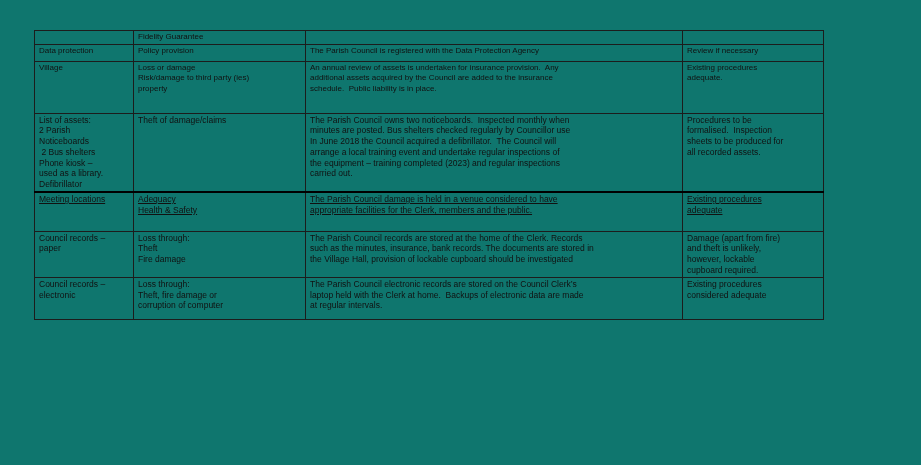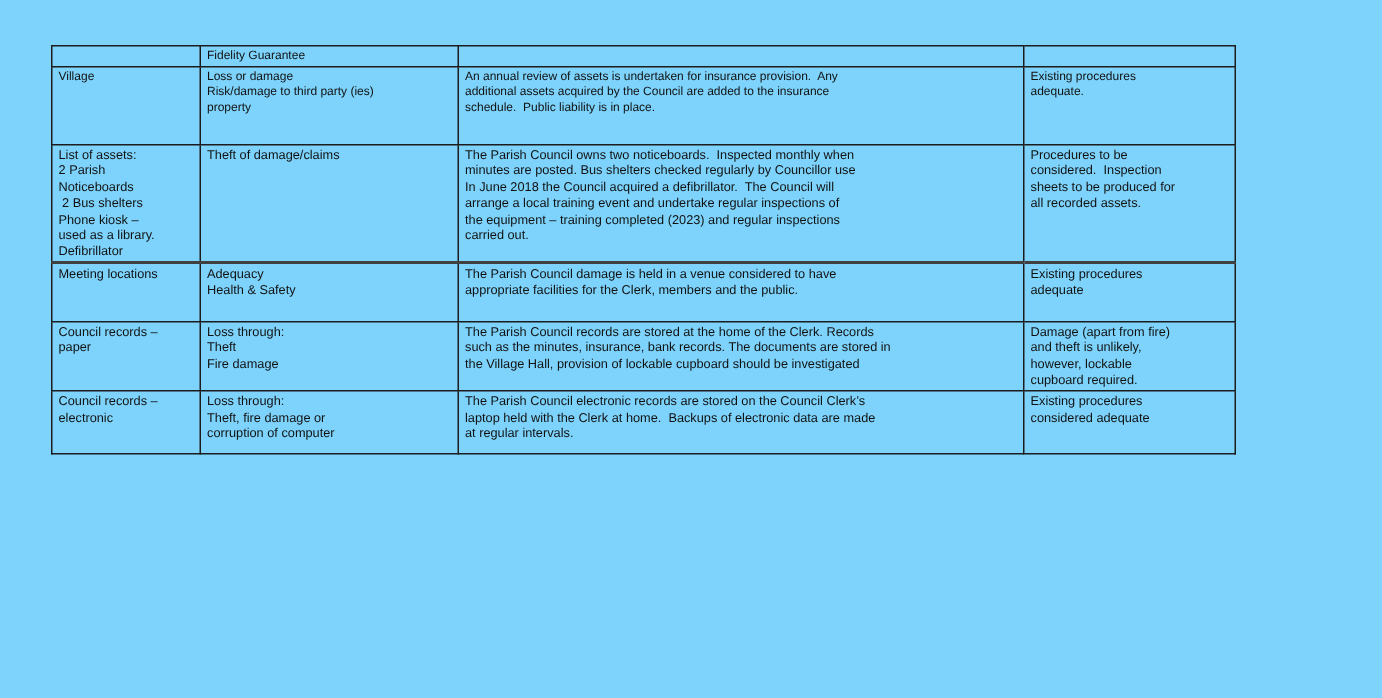--- a/index.html
+++ b/index.html
@@ -1,21 +1,21 @@
 <!DOCTYPE html>
 <html><head>
 <meta charset="utf-8">
 <style>
   html,body{margin:0;padding:0;background:#ffffff;}
   body{
     width:921px;height:465px;overflow:hidden;
     font-family:"Liberation Sans","DejaVu Sans",sans-serif;
     color:#111;
   }
-  .page{position:relative;width:921px;height:465px;background:#7dd3fc;}
+  .page{position:relative;width:921px;height:465px;background:#0f766e;}
   table.risk-table{
     position:absolute;left:34px;top:30px;
     width:789px;
     border-collapse:collapse;table-layout:fixed;
   }
   table.risk-table td{
     border:1px solid #1c1c1c;
     vertical-align:top;
     padding:1px 4px;
     font-size:8px;
@@ -33,39 +33,45 @@
   tr.r1 td{height:17px}
   tr.r2 td{height:33px}
   tr.r3 td{height:52px}
   tr.r4 td{height:79px}
   tr.r5 td{height:39px}
   tr.r6 td{height:42px}
   tr.r7 td{height:42px}
   
   tr.r4 td, tr.r5 td, tr.r6 td, tr.r7 td{font-size:8.5px;line-height:10.8px;margin-top:32px;}
   
-  tr.r5 td{border-top:2px solid #404040;}
+  tr.r5 td{border-top:2px solid #000000;text-decoration:underline;}
 </style>
 </head>
 <body>
 
 <div class="page">
   <table class="risk-table">
     <colgroup>
       <col class="c0">
         <col class="c1">
         <col class="c2">
         <col class="c3">
     </colgroup>
     <tbody>
       <tr class="r0">
         <td></td>
         <td>Fidelity Guarantee</td>
         <td></td>
         <td></td>
+      </tr>
+      <tr class="r1">
+        <td>Data protection</td>
+        <td>Policy provision</td>
+        <td>The Parish Council is registered with the Data Protection Agency</td>
+        <td>Review if necessary</td>
       </tr>
       <tr class="r3">
         <td>Village</td>
         <td>Loss or damage
 Risk/damage to third party (ies)
 property</td>
         <td>An annual review of assets is undertaken for insurance provision.  Any
 additional assets acquired by the Council are added to the insurance
 schedule.  Public liability is in place.</td>
         <td>Existing procedures
@@ -80,21 +86,21 @@
 used as a library.
 Defibrillator</td>
         <td>Theft of damage/claims</td>
         <td>The Parish Council owns two noticeboards.  Inspected monthly when
 minutes are posted. Bus shelters checked regularly by Councillor use
 In June 2018 the Council acquired a defibrillator.  The Council will
 arrange a local training event and undertake regular inspections of
 the equipment – training completed (2023) and regular inspections
 carried out.</td>
         <td>Procedures to be
-considered.  Inspection
+formalised.  Inspection
 sheets to be produced for
 all recorded assets.</td>
       </tr>
       <tr class="r5">
         <td>Meeting locations</td>
         <td>Adequacy
 Health &amp; Safety</td>
         <td>The Parish Council damage is held in a venue considered to have
 appropriate facilities for the Clerk, members and the public.</td>
         <td>Existing procedures

